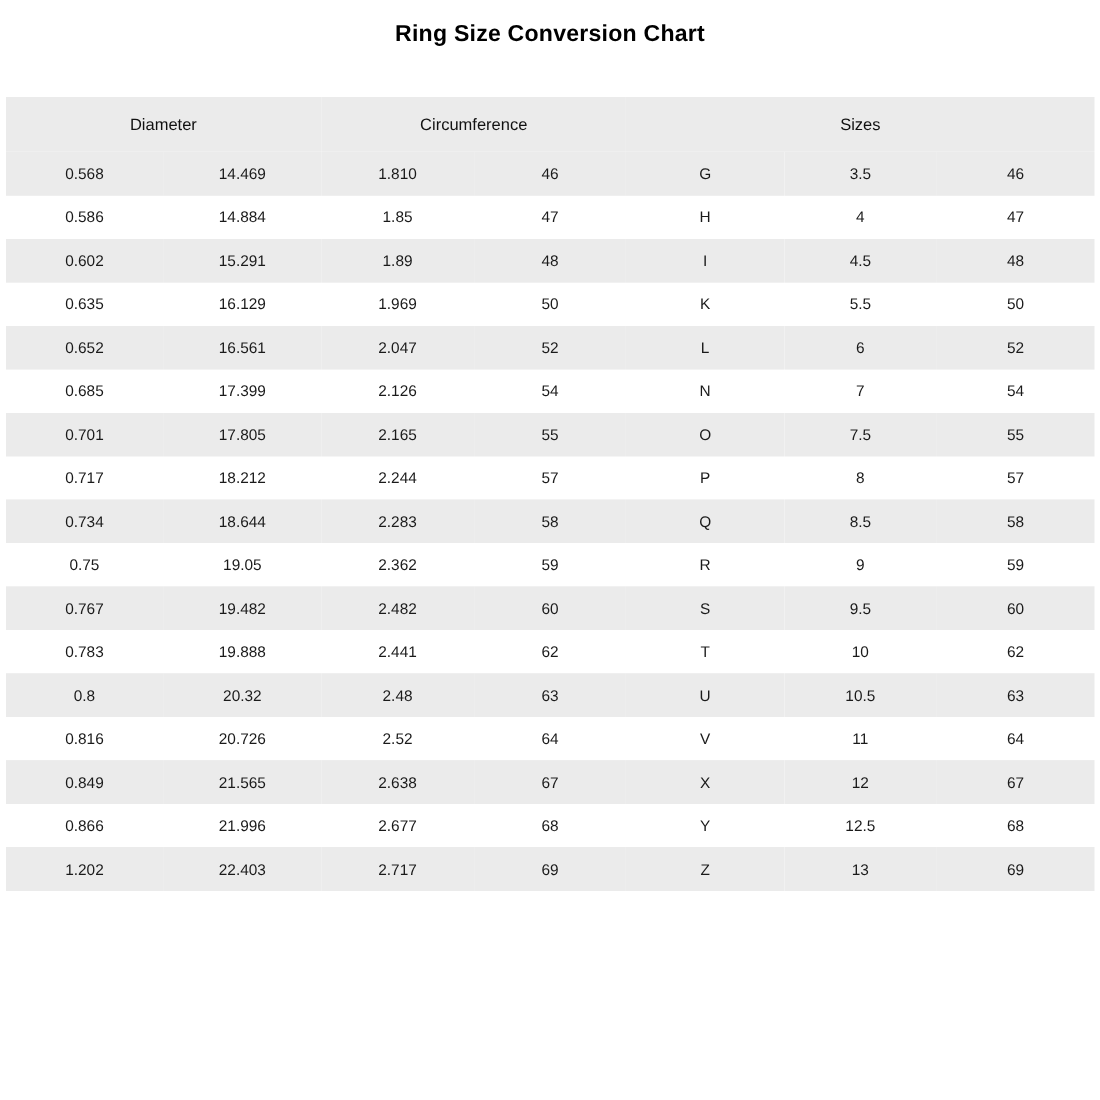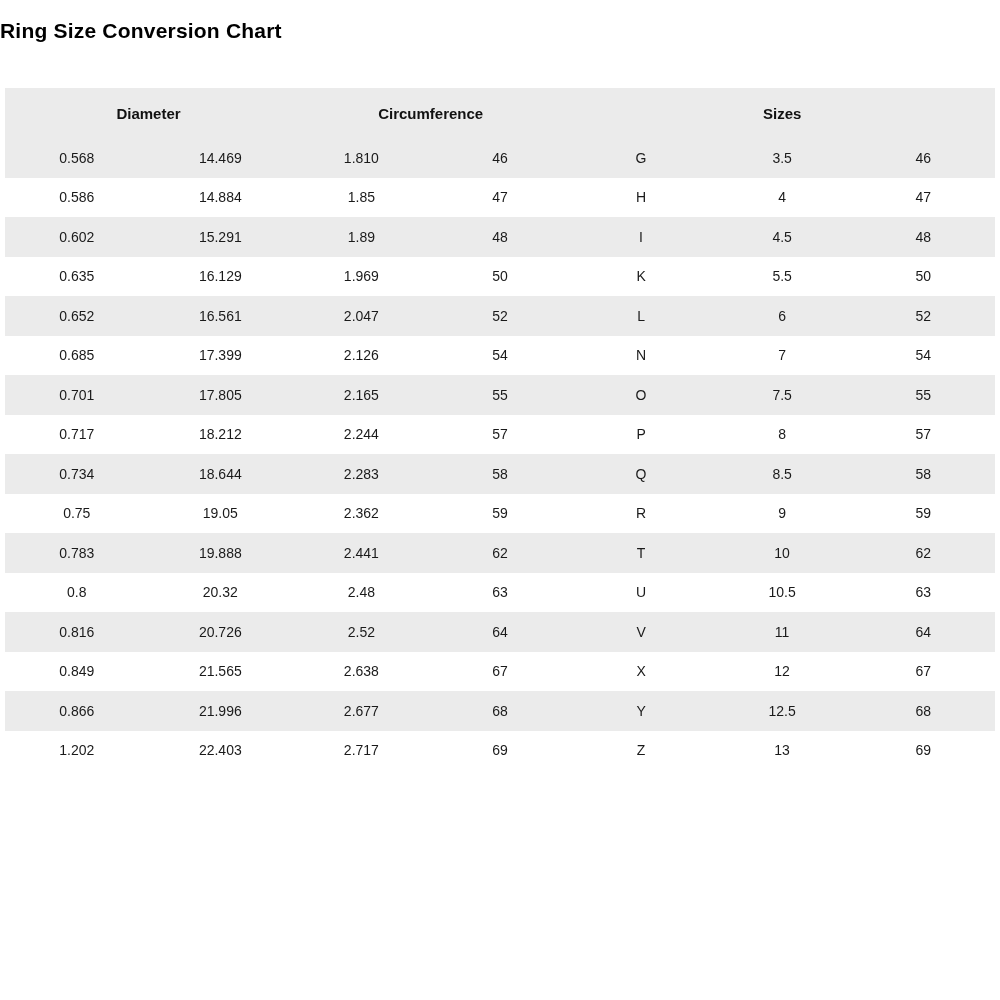--- a/index.html
+++ b/index.html
@@ -12,20 +12,21 @@
     height: 1000px;
     font-family: "Liberation Sans", sans-serif;
     color: #1a1a1a;
     overflow: hidden;
   }
   .page-title {
     margin: 0;
     padding-top: 19px;
     height: 24px;
     line-height: 24px;
+    text-align: center;
     font-size: 21px;
     font-weight: 700;
     color: #000000;
     letter-spacing: 0.2px;
   }
   table.ring-table {
     table-layout: fixed;
     border-collapse: collapse;
     width: 990px;
     margin: 45px 5px 0 5px;
@@ -33,21 +34,21 @@
   th, td {
     text-align: center;
     vertical-align: middle;
     padding: 0;
     overflow: hidden;
   }
   tr.group-header-row th {
     background: #ebebeb;
     height: 50px;
     font-size: 15px;
-    font-weight: 700;
+    font-weight: 400;
     color: #111111;
   }
   tr.column-header-row th {
     background: #ffffff;
     height: 50px;
     font-size: 14px;
     font-weight: 400;
     line-height: 1.25;
     padding: 0 13px;
     color: #1a1a1a;
@@ -171,20 +172,29 @@
       <tr>
         <td>0.75</td>
         <td>19.05</td>
         <td>2.362</td>
         <td>59</td>
         <td>R</td>
         <td>9</td>
         <td>59</td>
       </tr>
       <tr>
+        <td>0.767</td>
+        <td>19.482</td>
+        <td>2.482</td>
+        <td>60</td>
+        <td>S</td>
+        <td>9.5</td>
+        <td>60</td>
+      </tr>
+      <tr>
         <td>0.783</td>
         <td>19.888</td>
         <td>2.441</td>
         <td>62</td>
         <td>T</td>
         <td>10</td>
         <td>62</td>
       </tr>
       <tr>
         <td>0.8</td>

